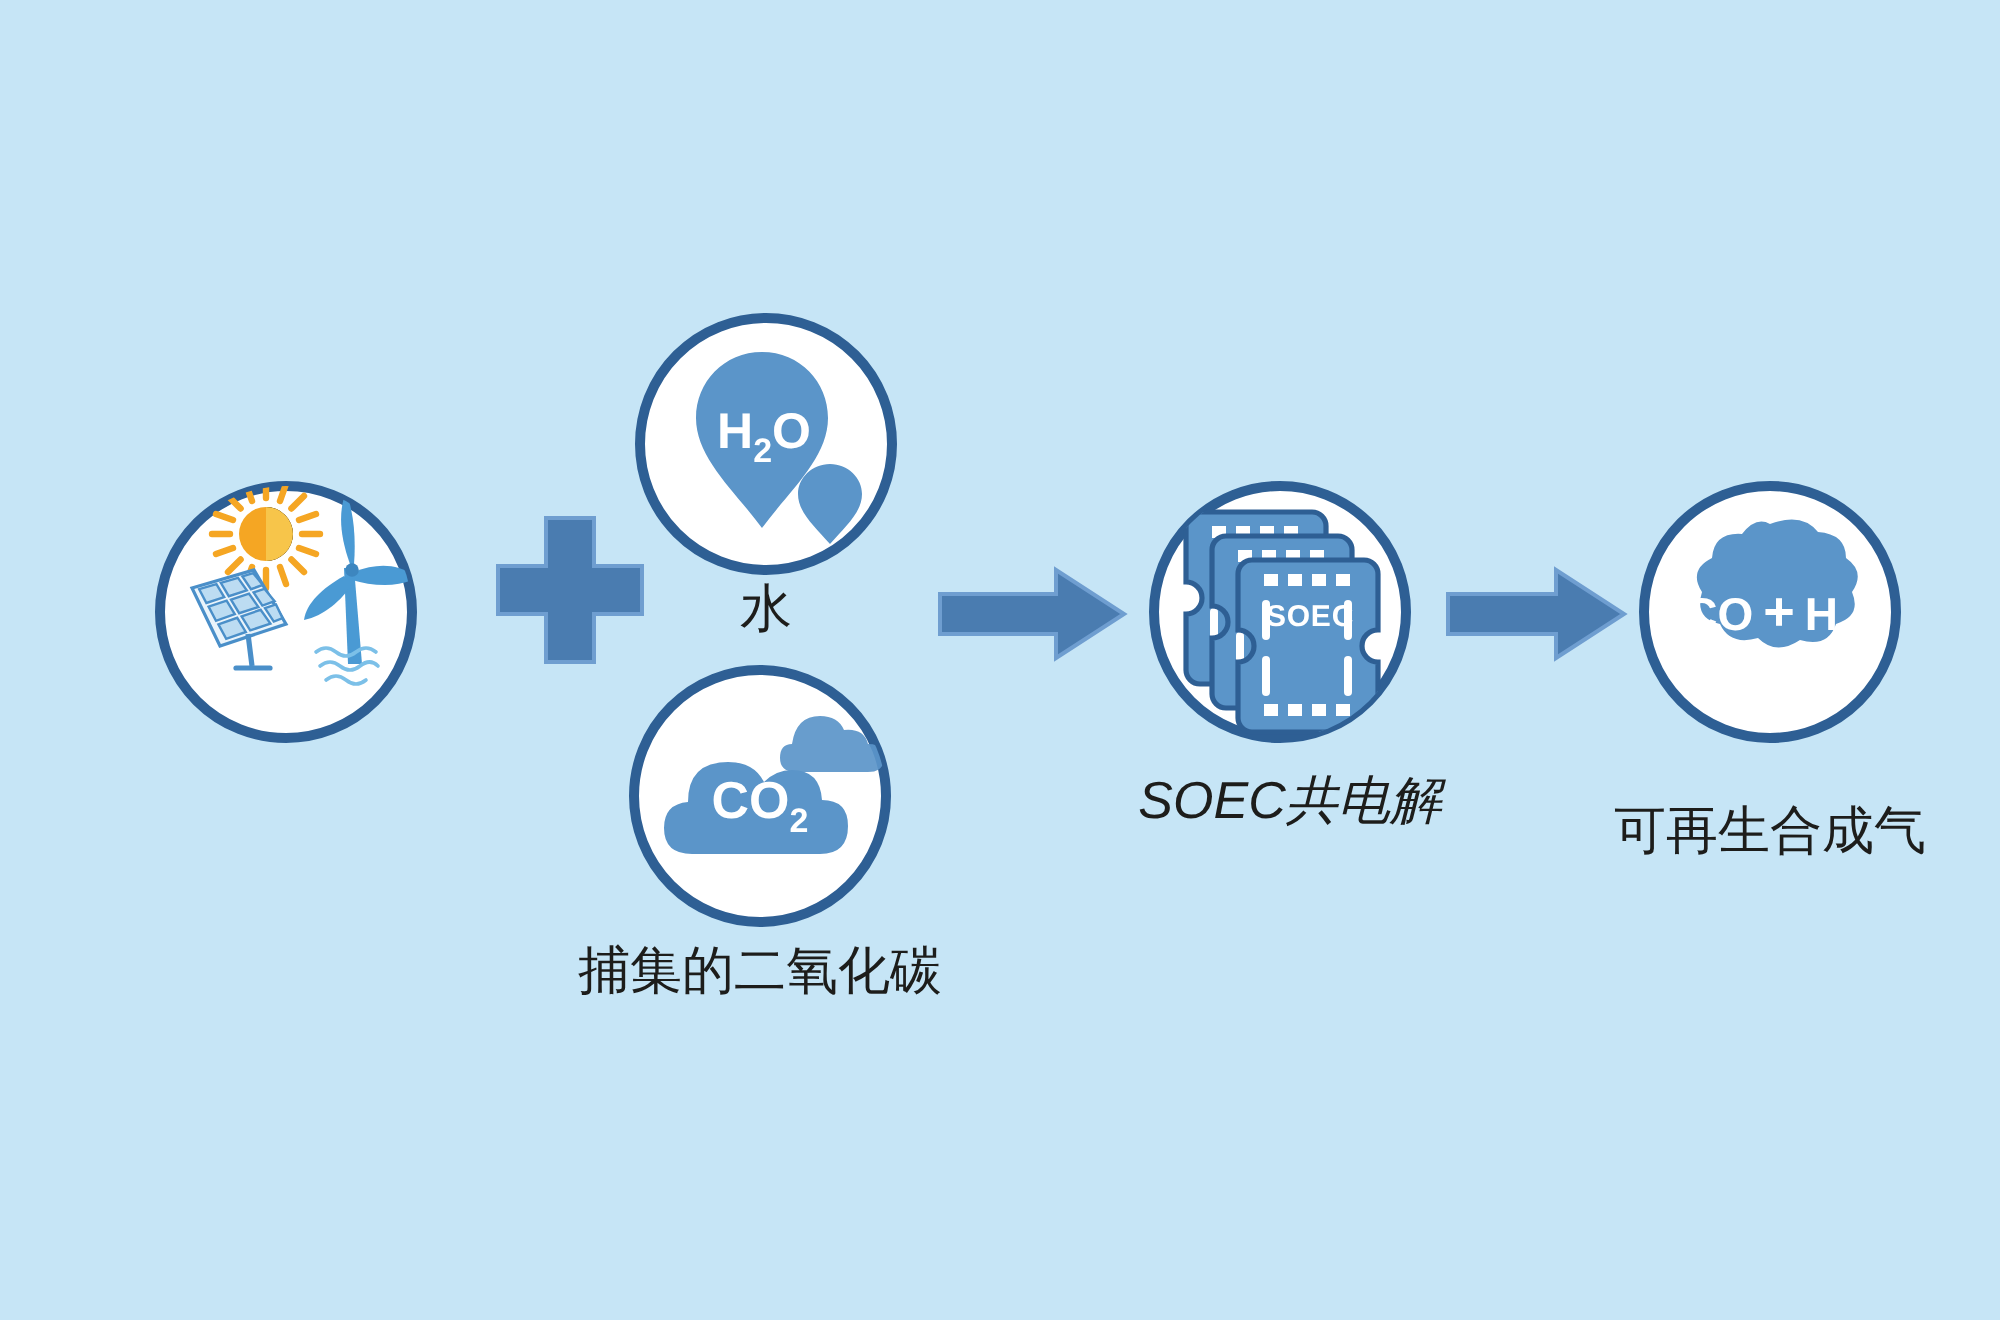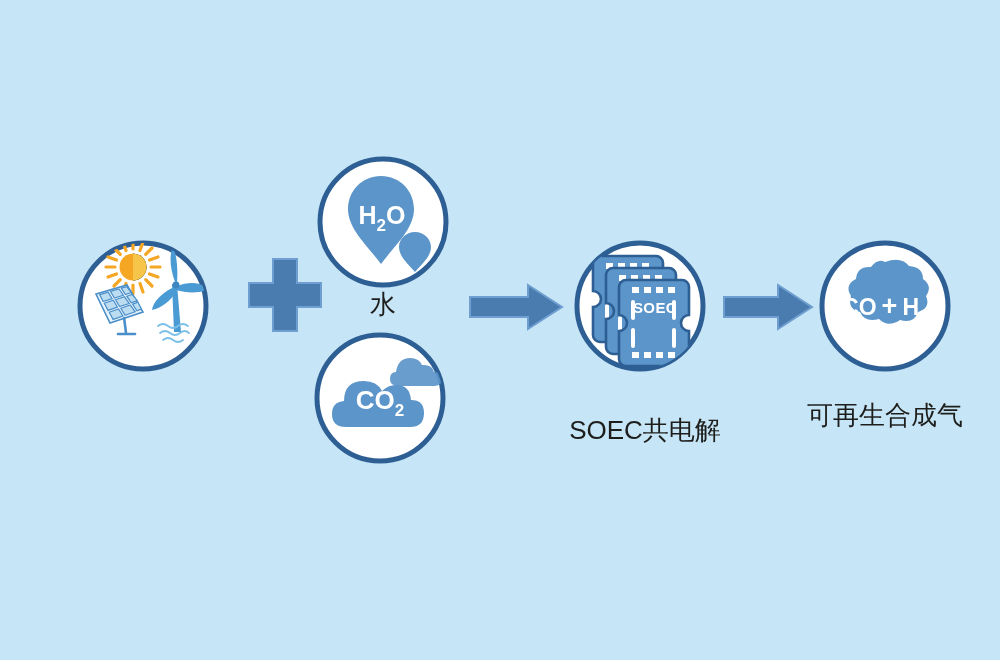--- a/index.html
+++ b/index.html
@@ -196,17 +196,18 @@
       </g>
       <text x="885" y="315" text-anchor="middle" fill="#ffffff" font-family="'Liberation Sans','DejaVu Sans',sans-serif" font-size="23" font-weight="bold">
         <tspan>CO</tspan><tspan dx="5" font-size="27">+</tspan><tspan dx="5">H</tspan><tspan dy="7" font-size="16">2</tspan>
       </text>
     </g>
   </svg>
 
 
   <div class="caption" style="left:283px; top:290px; width:200px;">水</div>
 
-
-  <div class="caption" style="left:495px; top:416px; width:300px;">SOEC共电解</div>
+  <div class="caption" style="left:230px; top:471px; width:300px;">捕集的二氧化碳</div>
+
+  <div class="caption" style="left:495px; top:386px; width:300px;font-style:italic;">SOEC共电解</div>
 
   <div class="caption" style="left:735px; top:401px; width:300px;">可再生合成气</div>
 </div>
 
 </body></html>

